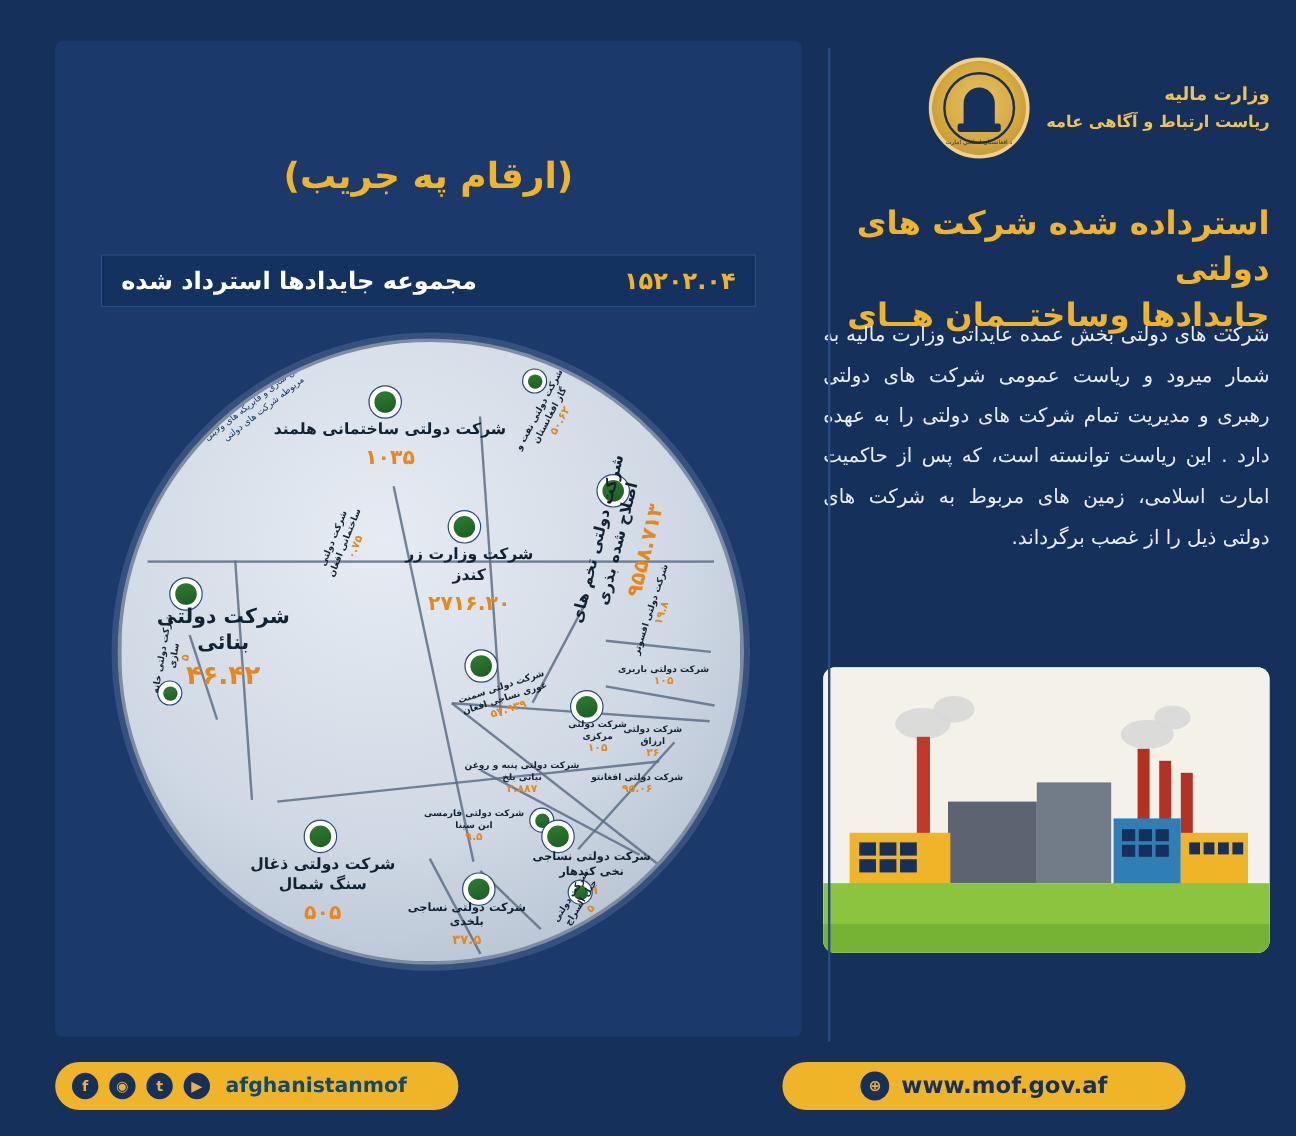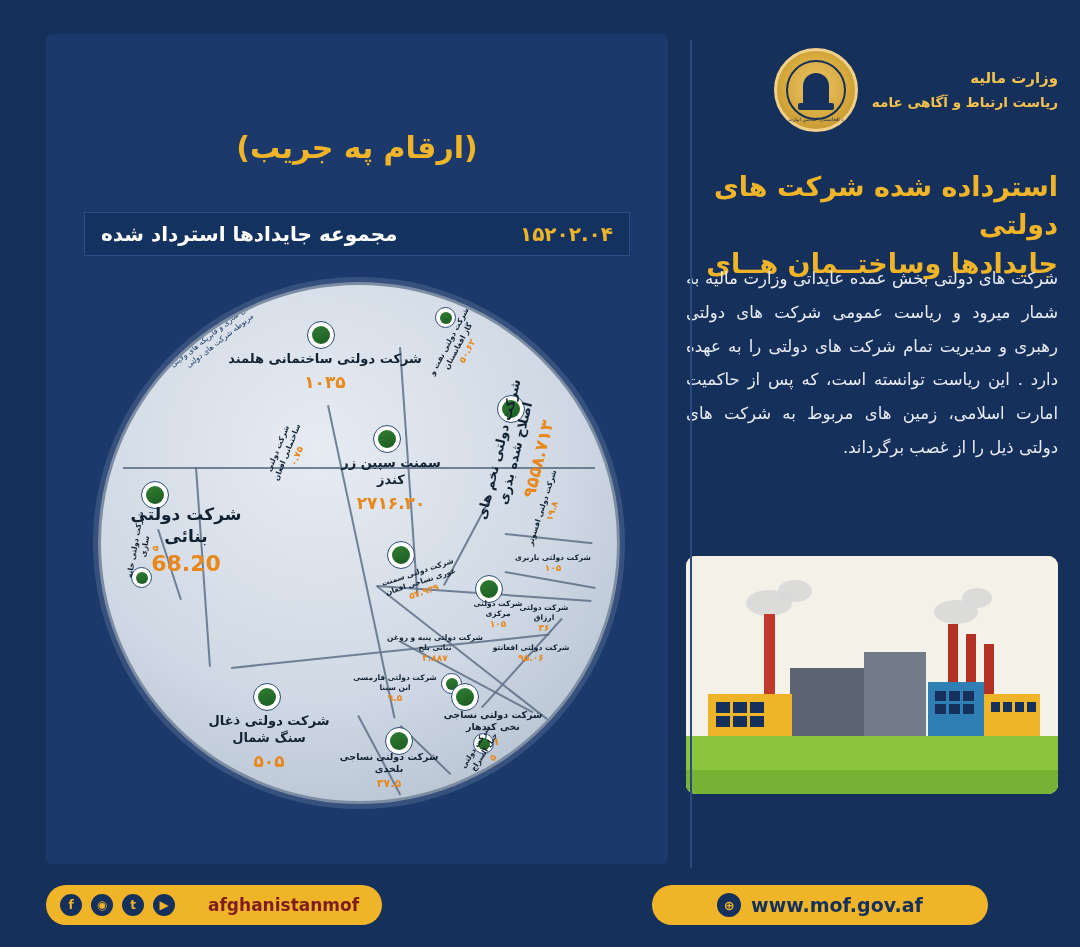--- a/index.html
+++ b/index.html
@@ -134,21 +134,21 @@
   .social{
     position:absolute;left:46px;bottom:22px;width:336px;height:40px;
     background:#f0b429;border-radius:20px;display:flex;align-items:center;
     padding:0 14px;box-sizing:border-box;gap:9px;direction:ltr;
   }
   .s-ico{
     width:22px;height:22px;border-radius:50%;background:#16305c;color:#f0b429;
     font-size:12px;display:flex;align-items:center;justify-content:center;
     font-weight:bold;flex:0 0 auto;
   }
-  .s-handle{color:#7f1d1d;font-weight:bold;font-size:17px;margin-left:24px;}
+  .s-handle{color:#0c4a6e;font-weight:bold;font-size:17px;margin-left:4px;}
   .website{
     position:absolute;right:92px;bottom:22px;width:336px;height:40px;
     background:#f0b429;border-radius:20px;display:flex;align-items:center;
     justify-content:center;gap:10px;direction:ltr;
   }
   .website .s-ico{width:24px;height:24px;font-size:13px;}
   .w-text{color:#16305c;font-weight:bold;font-size:19px;}
   .divider{
     position:absolute;left:690px;top:40px;width:2px;height:828px;background:#2a4a80;
   }
@@ -275,21 +275,21 @@
           <span class="nm">شرکت دولتی نفت و گاز افغانستان</span>
           <span class="vl">۵۰.۶۲</span>
         </div>
 
         <div class="rotcap" style="left:50px;top:24px;width:120px;transform:rotate(-38deg);">زمین های جاگیر شده توسط ریاست عمومی شرکت های دولتی از روغنیات، ماشین سازی و فابریکه های ولایتی مربوطه شرکت های دولتی</div>
 
         <div class="badge" style="left:272px;top:140px;">
             <div class="inner blue"></div>
           </div>
         <div class="plot" style="left:236px;top:170px;width:108px;">
-          <span class="nm">سمنت سپین زر کندز</span>
+          <span class="nm">شرکت وزارت زر کندز</span>
           <span class="vl">۲۷۱۶.۳۰</span>
         </div>
 
         <div class="badge" style="left:396px;top:110px;">
             <div class="inner gold"></div>
           </div>
         <div class="plot" style="left:344px;top:140px;width:150px;transform:rotate(-76deg);">
           <span class="nm">شرکت دولتی تخم های اصلاح شده بذری</span>
           <span class="vl">۹۵۵۸.۷۱۳</span>
         </div>
@@ -297,21 +297,21 @@
         <div class="plot tiny" style="left:146px;top:152px;width:82px;transform:rotate(-68deg);">
           <span class="nm">شرکت دولتی ساختمانی افغان</span>
           <span class="vl">۰.۷۵</span>
         </div>
 
         <div class="badge" style="left:40px;top:196px;">
             <div class="inner"></div>
           </div>
         <div class="plot big" style="left:26px;top:218px;width:118px;">
           <span class="nm">شرکت دولتی بنائی</span>
-          <span class="vl">68.20</span>
+          <span class="vl">۴۶.۴۲</span>
         </div>
 
 
         <div class="badge" style="left:286px;top:256px;">
             <div class="inner"></div>
           </div>
         <div class="plot tiny" style="left:272px;top:282px;width:96px;transform:rotate(-18deg);">
           <span class="nm">شرکت دولتی سمنت غوری نساجی افغان</span>
           <span class="vl">۵۷.۹۳۹</span>
         </div>

